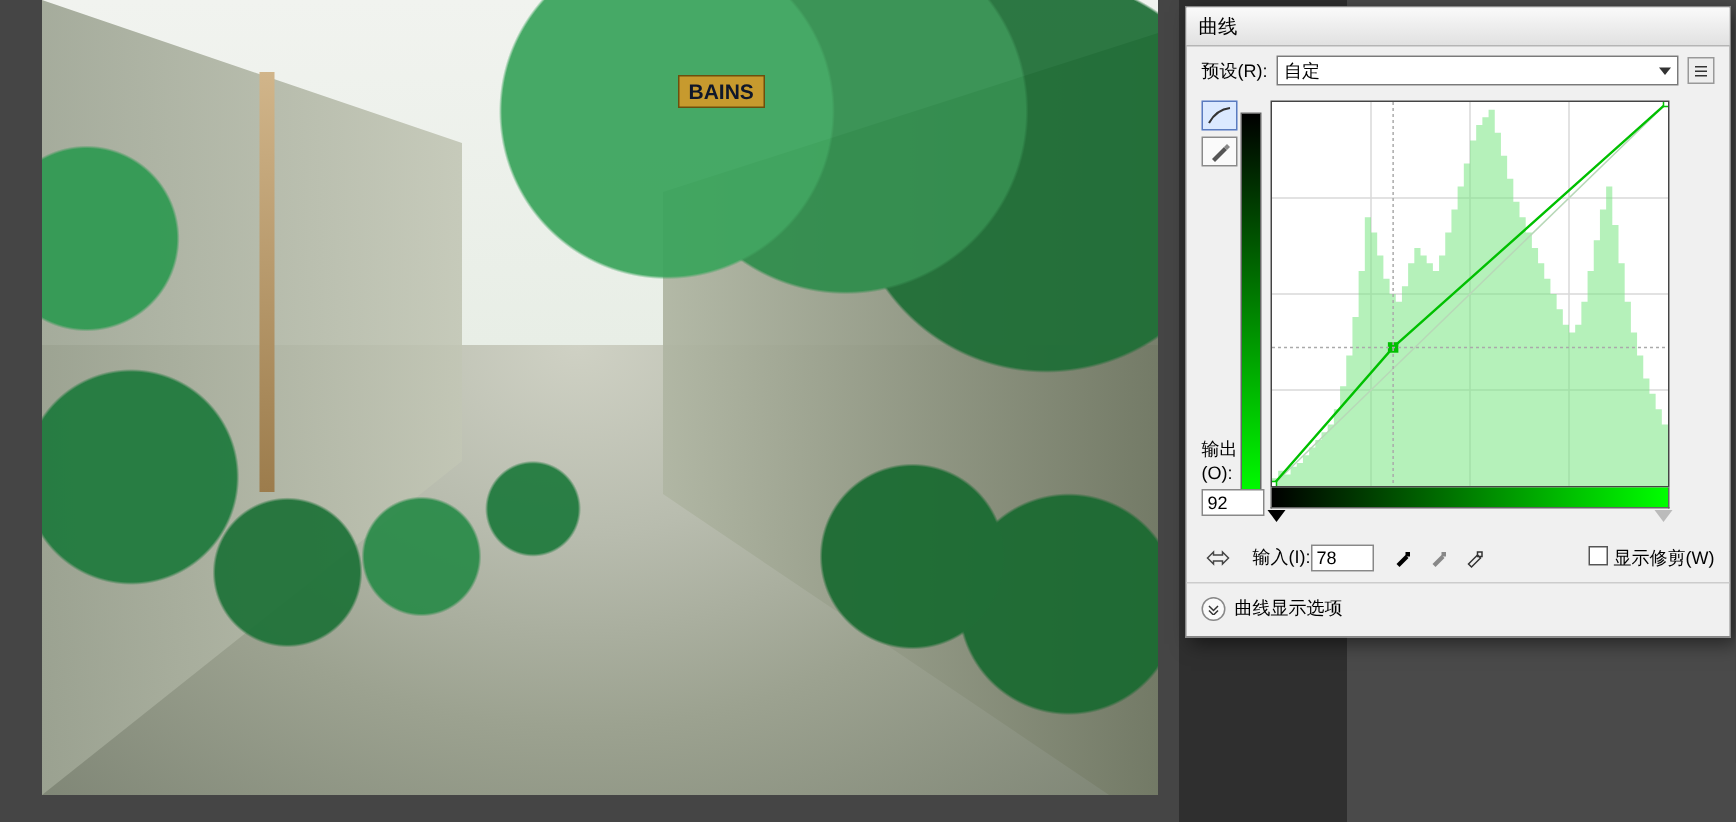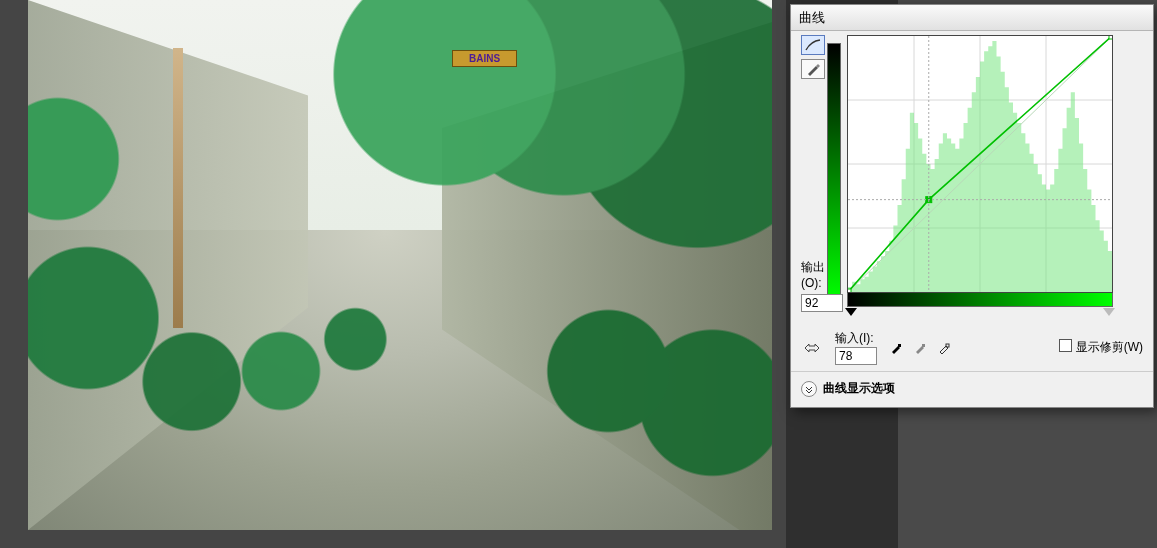--- a/index.html
+++ b/index.html
@@ -61,22 +61,22 @@
       radial-gradient(circle at 56% 14%, #3aa45c 0 110px, transparent 112px),
       radial-gradient(circle at 72% 14%, #2f8d4c 0 120px, transparent 122px),
       radial-gradient(circle at 90% 22%, #1e6e36 0 130px, transparent 132px),
       radial-gradient(circle at 78% 70%, #196b31 0 60px, transparent 62px),
       radial-gradient(circle at 92% 76%, #1a6a31 0 72px, transparent 74px);
     mix-blend-mode: normal;
     opacity:0.93;
   }
   .photo .sign {
     position:absolute; left:424px; top:50px;
-    background:#c79a2e; color:#4c1d95;
-    padding:2px 16px; font-weight:bold; font-size:10px;
+    background:#c79a2e; color:#0f172a;
+    padding:2px 6px; font-weight:bold; font-size:14px;
     border:1px solid #6c4f0d;
   }
   .photo .pole {
     position:absolute; left:145px; top:48px; width:10px; height:280px;
     background:linear-gradient(#d1b58a,#9c7c4c);
   }
 
   .divider {
     position:absolute; left:786px; top:0; width:112px; height:548px;
     background:#2f2f2f;
@@ -175,21 +175,20 @@
   }
   .eyedrops{ display:flex; gap:6px; }
   .eye{ width:18px;height:18px; display:flex;align-items:center;justify-content:center;}
   .chk{ display:flex; align-items:flex-start; gap:4px; margin-left:auto;}
   .chkbox{ width:13px;height:13px;border:1px solid #555;background:#fff;}
 
   .expander{
     display:flex; align-items:center; gap:6px;
     padding:8px 10px 10px 10px;
     border-top:1px solid #ccc;
-    font-weight:bold;
   }
   .circ{
     width:16px;height:16px;border:1px solid #888;border-radius:50%;
     display:flex;align-items:center;justify-content:center;font-size:10px;background:#fafafa;
   }
 </style>
 </head>
 <body>
 
 <div class="canvas-area">
@@ -204,20 +203,34 @@
   </div>
 </div>
 
 <div class="divider"></div>
 
 <div class="dialog">
   <div class="titlebar">
     <span>曲线</span>
   </div>
 
+  <div class="row">
+    <label>预设(R):</label>
+    <div class="select">
+      <span>自定</span>
+      <span class="caret"></span>
+    </div>
+    <div class="small-btn">
+      <svg width="10" height="10" viewBox="0 0 10 10">
+          <rect x="1" y="2" width="8" height="1" fill="#333"></rect>
+          <rect x="1" y="5" width="8" height="1" fill="#333"></rect>
+          <rect x="1" y="8" width="8" height="1" fill="#333"></rect>
+        </svg>
+    </div>
+  </div>
 
 
   <div class="curve-area">
     <div class="tools-col">
       <div class="tool active">
         <svg width="16" height="12" viewBox="0 0 16 12">
             <path d="M1 11 Q6 2 15 1" fill="none" stroke="#333" stroke-width="1.4"></path>
           </svg>
       </div>
       <div class="tool">
@@ -270,21 +283,21 @@
       </div>
     </div>
   </div>
 
   <div class="under-row" style="margin-top:-46px;">
     <div class="tool" style="border:none;background:none;">
       <svg width="20" height="16" viewBox="0 0 20 16">
           <path d="M2 8 L6 4 L6 6 L12 6 L12 4 L16 8 L12 12 L12 10 L6 10 L6 12 Z" fill="none" stroke="#444"></path>
         </svg>
     </div>
-    <div style="display:flex;flex-direction:column;">
+    <div style="display:flex;flex-direction:row;">
       <label>输入(I):</label>
       <input class="num-input" value="78" style="">
     </div>
     <div class="eyedrops">
       <div class="eye">
           <svg width="14" height="14">
             <path d="M3 11 L9 5 L11 7 L5 13 Z" fill="#000"></path>
             <rect x="9" y="3" width="3" height="3" fill="#000"></rect>
           </svg>
         </div>

